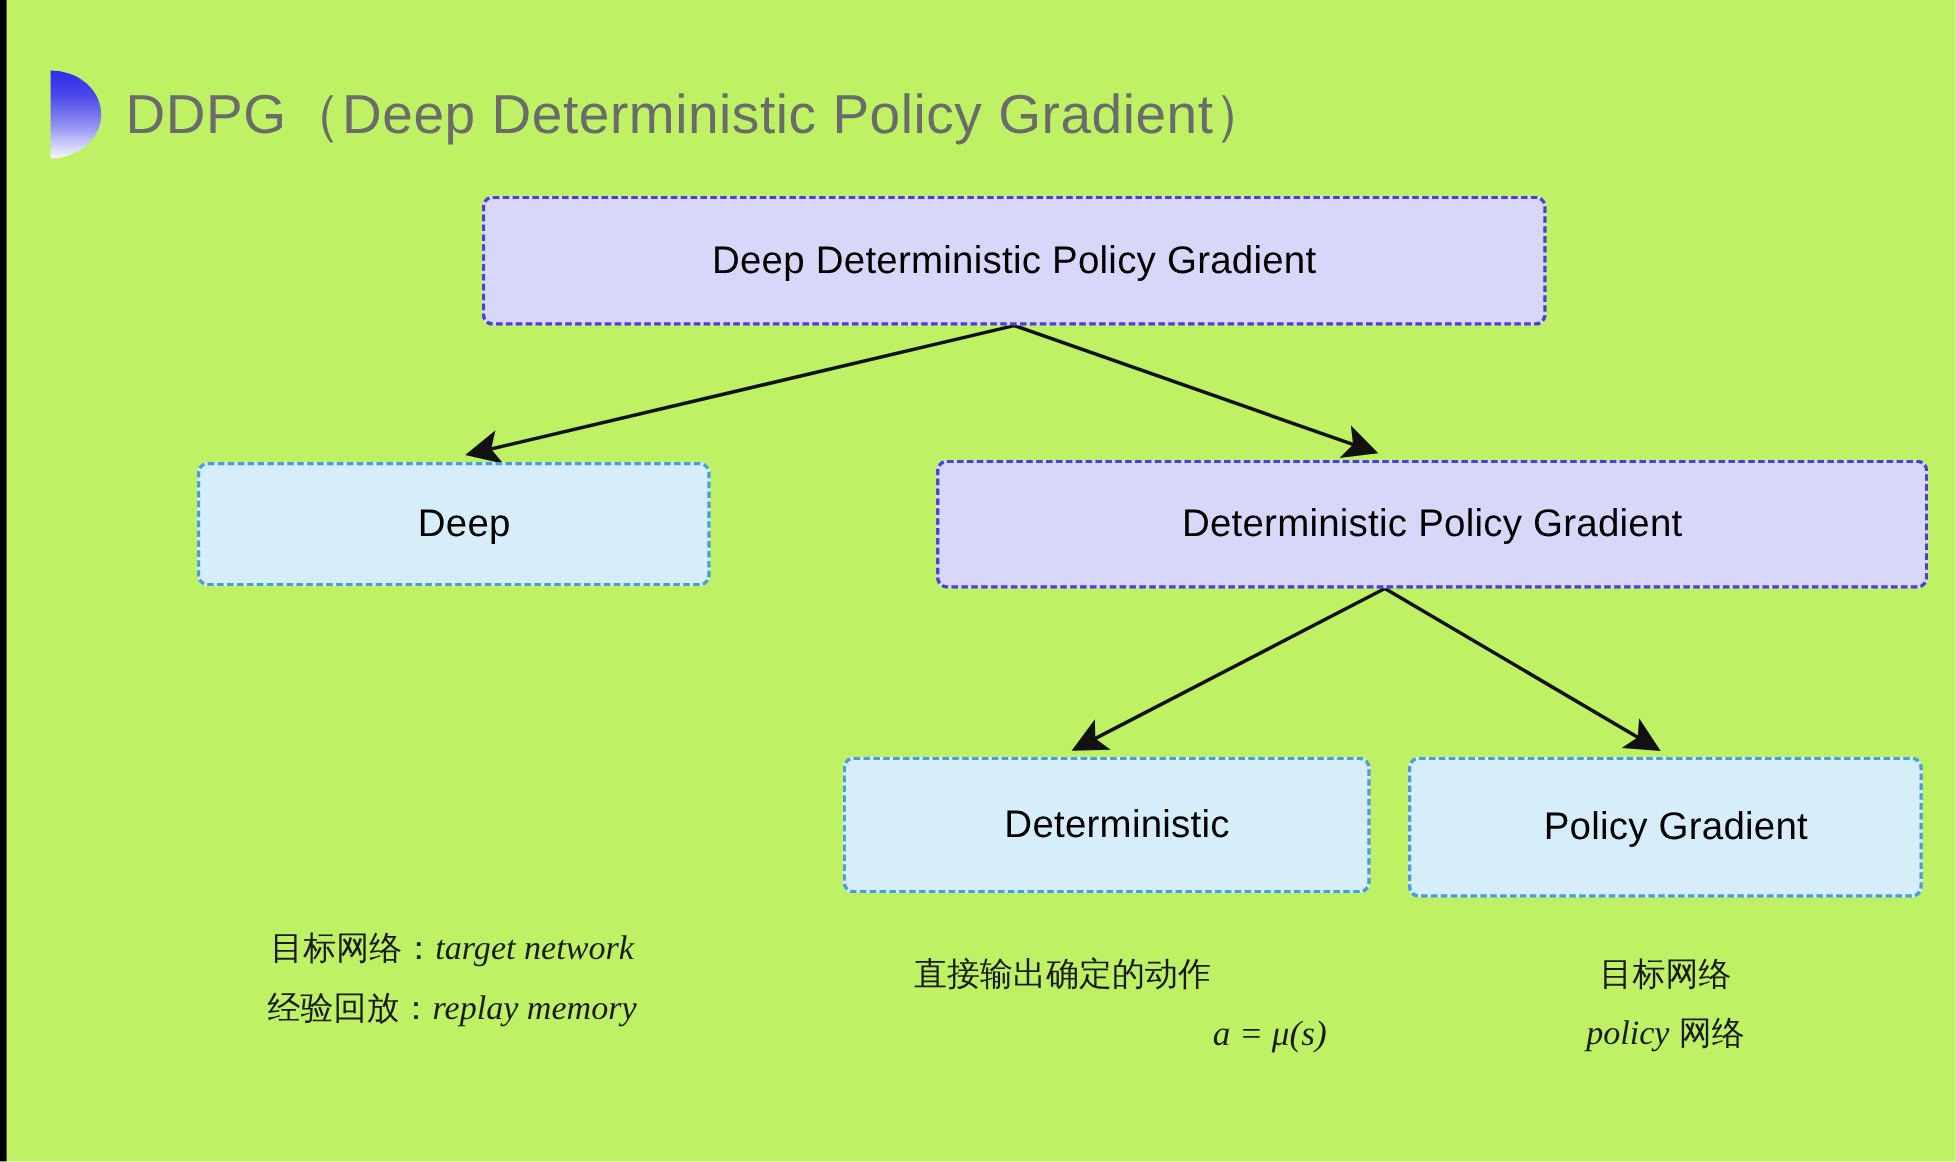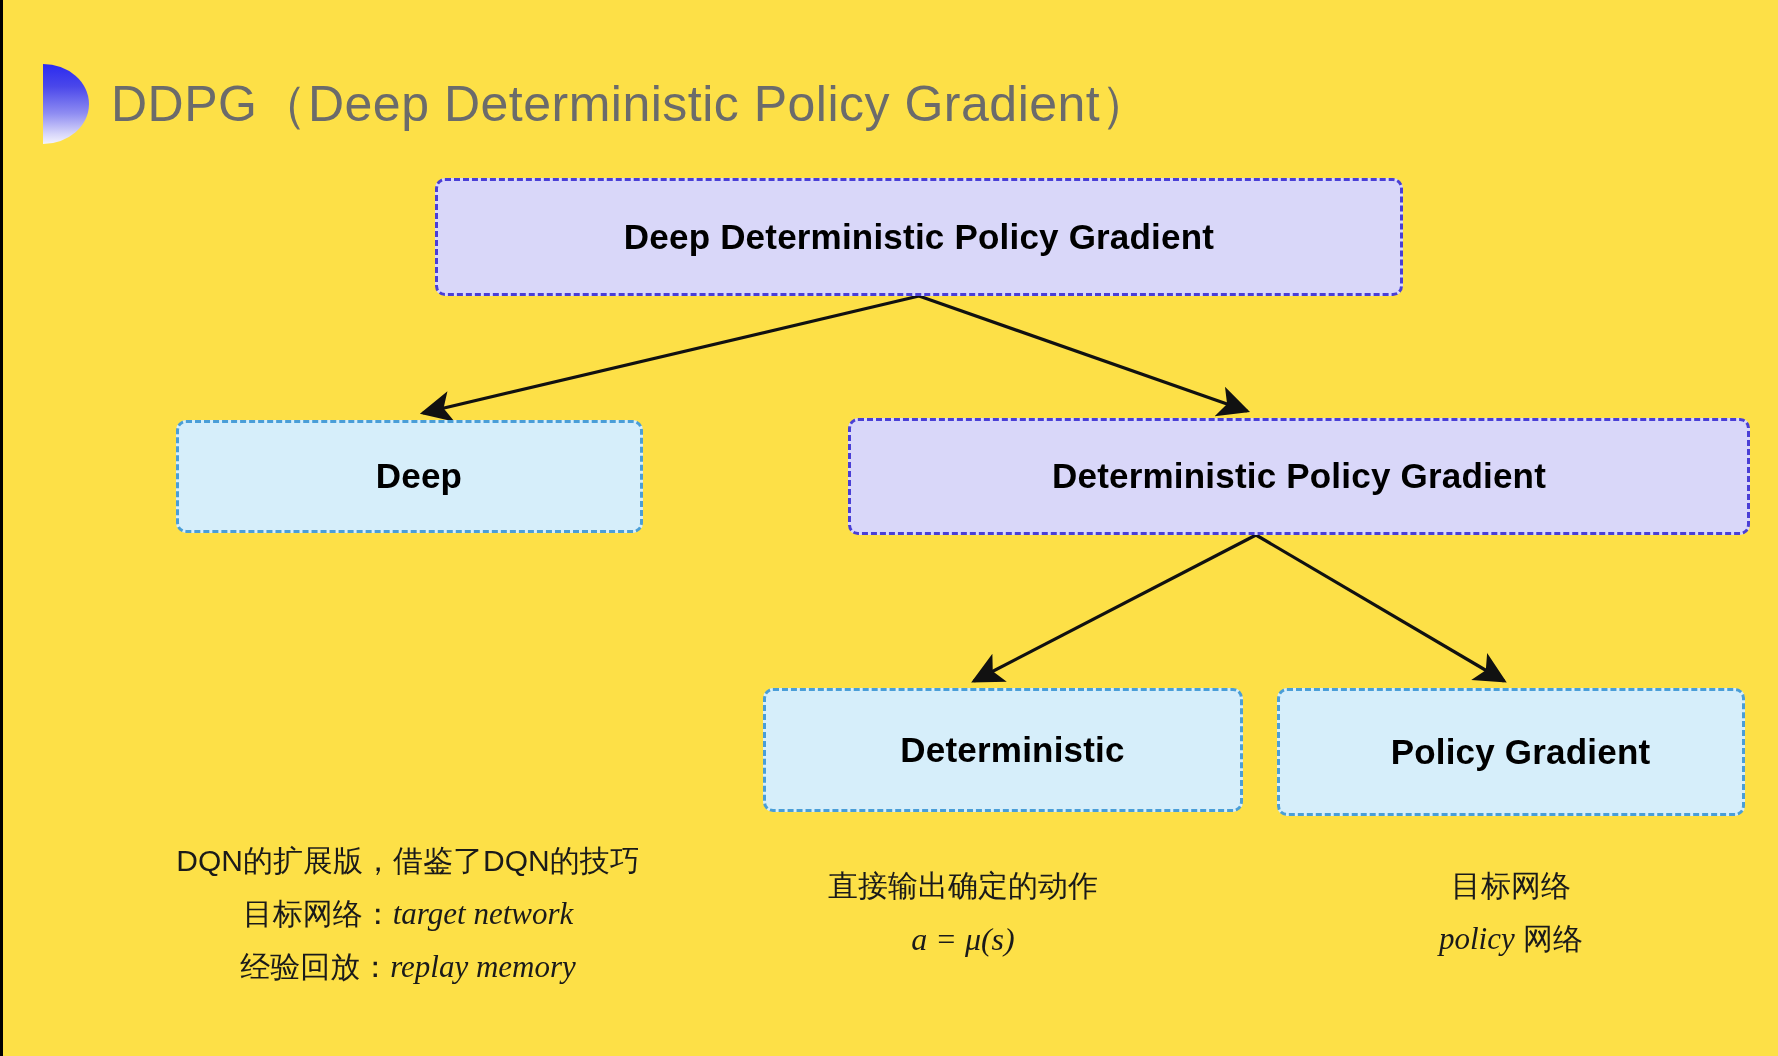--- a/index.html
+++ b/index.html
@@ -8,23 +8,23 @@
     background: #ffffff;
   }
   body {
     font-family: "Liberation Sans", sans-serif;
   }
 
   #slide {
     position: relative;
     width: 1778px;
     height: 1056px;
-    background: #fde047;
+    background: #bef264;
     overflow: hidden;
-    border-left: 3px solid #000000;
+    border-left: 6px solid #000000;
     box-sizing: border-box;
   }
 
   
   #title-row {
     position: absolute;
     left: 40px;
     top: 62px;
     display: flex;
     align-items: center;
@@ -68,21 +68,21 @@
   }
   .node.blue {
     background: #d6eefa;
     border: 3px dashed #4a9ed8;
     padding-left: 19px;
   }
   .node-label {
     font-size: 35px;
     line-height: 1.1;
     padding: 0 14px;
-    font-weight: 700;
+    font-weight: 400;
     letter-spacing: 0.2px;
   }
 
   #node-root   { left: 432px; top: 178px;  width: 968px;  height: 118px; }
   #node-deep   { left: 173px; top: 420px;  width: 467px;  height: 113px; }
   #node-dpg    { left: 845px; top: 418px;  width: 902px;  height: 117px; }
   #node-det    { left: 760px; top: 688px;  width: 480px;  height: 124px; }
   #node-pg     { left: 1274px; top: 688px; width: 468px;  height: 128px; }
 
   
@@ -106,20 +106,21 @@
   .ann-line { display: block; }
   .mono-italic {
     font-family: "Liberation Serif", serif;
     font-style: italic;
     font-size: 31px;
   }
   .math {
     font-family: "Liberation Serif", serif;
     font-style: italic;
     font-size: 32px;
+    text-align: right;
   }
 
   #ann-deep      { left: 150px; top: 835px; text-align: center; width: 510px; white-space: normal; }
   #ann-deep .ann-line { text-align: center; }
   #ann-det       { left: 720px; top: 860px; width: 480px; text-align: center; white-space: normal; }
   #ann-pg        { left: 1274px; top: 860px; width: 468px; text-align: center; white-space: normal; }
 </style>
 </head>
 <body>
 
@@ -160,21 +161,20 @@
 
   <div class="node blue" id="node-det">
     <span class="node-label">Deterministic</span>
   </div>
 
   <div class="node blue" id="node-pg">
     <span class="node-label">Policy Gradient</span>
   </div>
 
   <div class="annotation" id="ann-deep">
-    <span class="ann-line">DQN的扩展版，借鉴了DQN的技巧</span>
     <span class="ann-line">
       <span>目标网络：</span><span class="mono-italic">target network</span>
     </span>
     <span class="ann-line">
       <span>经验回放：</span><span class="mono-italic">replay memory</span>
     </span>
   </div>
 
   <div class="annotation" id="ann-det">
     <span class="ann-line">直接输出确定的动作</span>

